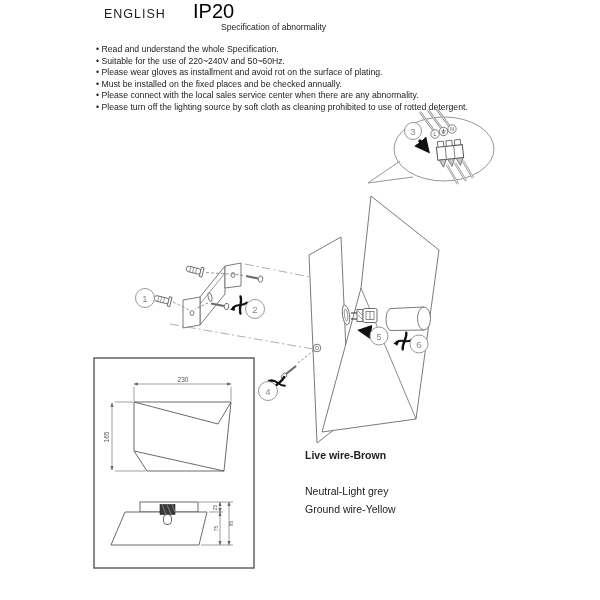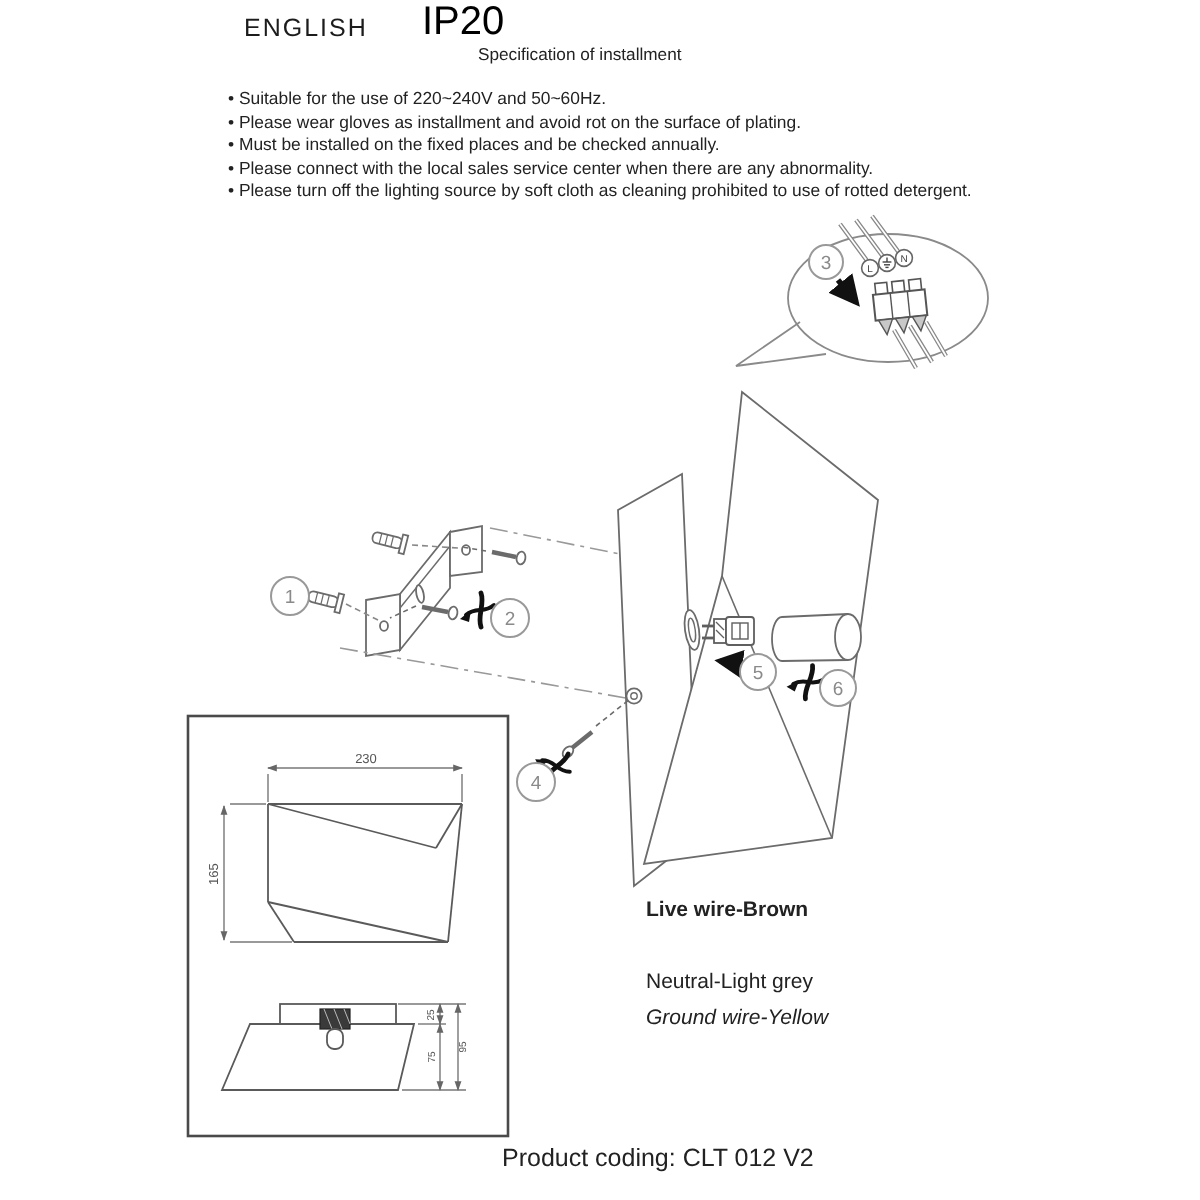--- a/index.html
+++ b/index.html
@@ -1,20 +1,20 @@
 <!DOCTYPE html>
 <html><head>
 <meta charset="utf-8">
 <style>
   html,body{margin:0;padding:0;background:#fff;}
   .page{
     position:relative;width:600px;height:600px;background:#ffffff;overflow:hidden;
     font-family:"Liberation Sans",sans-serif;color:#1f1f1f;
   }
-  .abs{position:absolute;white-space:nowrap;margin-left:18px;}
+  .abs{position:absolute;white-space:nowrap;}
   .lang{left:104px;top:7px;font-size:12.5px;letter-spacing:1px;color:#1c1c1c;}
   .ip{left:193px;top:0px;font-size:20px;color:#000000;}
   .subtitle{left:221px;top:22px;font-size:8.6px;color:#222;}
   .intro{left:107px;top:33px;font-size:9px;color:#222;}
   .bullets{left:96px;top:44px;font-size:8.7px;color:#222;}
   .bullets div{height:11.5px;line-height:11.5px;}
   .wire-label{font-size:10.5px;color:#222;}
   .coding{left:233px;top:572px;font-size:12.5px;color:#222;}
   svg{position:absolute;left:0;top:0;}
   svg text{font-family:"Liberation Sans",sans-serif;fill:#666;}
@@ -23,23 +23,24 @@
   .dimtxt-s{font-size:5px;fill:#555;}
   .termtxt{font-size:5px;fill:#444;}
 </style>
 </head>
 <body>
 
 <div class="page">
 
   <div class="abs lang">ENGLISH</div>
   <div class="abs ip">IP20</div>
-  <div class="abs subtitle">Specification of installment</div>
+  <div class="abs subtitle">Specification of abnormality</div>
 
   <div class="abs bullets">
+    <div>• Read and understand the whole Specification.</div>
     <div>• Suitable for the use of 220~240V and 50~60Hz.</div>
     <div>• Please wear gloves as installment and avoid rot on the surface of plating.</div>
     <div>• Must be installed on the fixed places and be checked annually.</div>
     <div>• Please connect with the local sales service center when there are any abnormality.</div>
     <div>• Please turn off the lighting source by soft cloth as cleaning prohibited to use of rotted detergent.</div>
   </div>
 
   <svg width="600" height="600" viewBox="0 0 600 600">
     <defs>
       <marker id="dimArrow" viewBox="0 0 10 10" refX="9" refY="5" markerWidth="7" markerHeight="7" orient="auto-start-reverse">
@@ -247,17 +248,16 @@
         <line x1="229" y1="502" x2="229" y2="545" marker-start="url(#dimArrow)" marker-end="url(#dimArrow)"></line>
       </g>
       <text x="217" y="507.5" text-anchor="middle" class="dimtxt-s" transform="rotate(-90 217 507.5)">25</text>
       <text x="217.5" y="528.5" text-anchor="middle" class="dimtxt-s" transform="rotate(-90 217.5 528.5)">75</text>
       <text x="233" y="523.5" text-anchor="middle" class="dimtxt-s" transform="rotate(-90 233 523.5)">95</text>
     </g>
   </svg>
 
   <div class="abs wire-label" style="left:305px;top:449px;font-weight:bold;">Live wire-Brown</div>
   <div class="abs wire-label" style="left:305px;top:485px;">Neutral-Light grey</div>
-  <div class="abs wire-label" style="left:305px;top:503px;font-style:italic;">Ground wire-Yellow</div>
-
-  <div class="abs coding">Product coding: CLT 012 V2</div>
+  <div class="abs wire-label" style="left:305px;top:503px;">Ground wire-Yellow</div>
+
 
 </div>
 
 </body></html>

